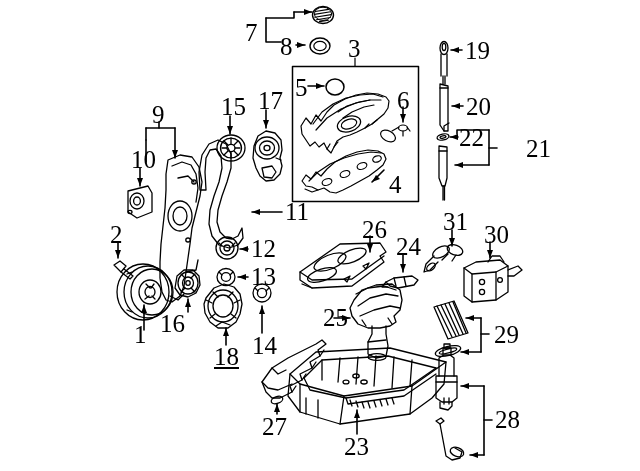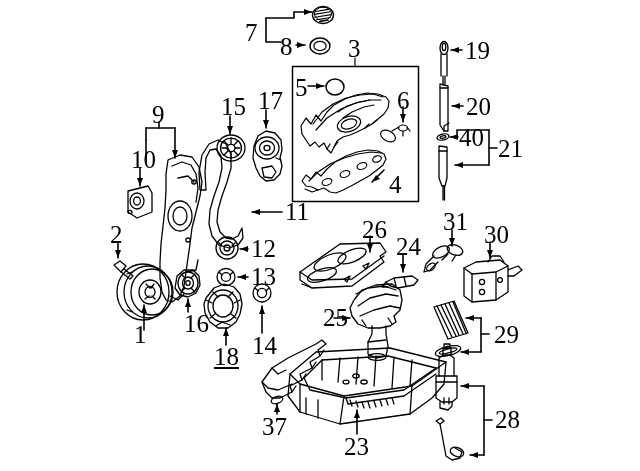--- a/index.html
+++ b/index.html
@@ -478,30 +478,30 @@
   <div class="lbl" style="left:397px;top:88px;">6</div>
   <div class="lbl" style="left:245px;top:20px;">7</div>
   <div class="lbl" style="left:280px;top:34px;">8</div>
   <div class="lbl" style="left:152px;top:102px;">9</div>
   <div class="lbl" style="left:131px;top:147px;">10</div>
   <div class="lbl" style="left:285px;top:199px;">11</div>
   <div class="lbl" style="left:251px;top:236px;">12</div>
   <div class="lbl" style="left:251px;top:264px;">13</div>
   <div class="lbl" style="left:252px;top:333px;">14</div>
   <div class="lbl" style="left:221px;top:94px;">15</div>
-  <div class="lbl" style="left:184px;top:311px;">16</div>
+  <div class="lbl" style="left:160px;top:311px;">16</div>
   <div class="lbl" style="left:258px;top:88px;">17</div>
   <div class="lbl" style="left:214px;top:344px;text-decoration:underline;">18</div>
   <div class="lbl" style="left:465px;top:38px;">19</div>
   <div class="lbl" style="left:466px;top:94px;">20</div>
-  <div class="lbl" style="left:498px;top:136px;">21</div>
-  <div class="lbl" style="left:459px;top:125px;">40</div>
+  <div class="lbl" style="left:526px;top:136px;">21</div>
+  <div class="lbl" style="left:459px;top:125px;">22</div>
   <div class="lbl" style="left:344px;top:434px;">23</div>
   <div class="lbl" style="left:396px;top:234px;">24</div>
   <div class="lbl" style="left:306px;top:305px;margin-left:17px;">25</div>
   <div class="lbl" style="left:362px;top:217px;">26</div>
-  <div class="lbl" style="left:262px;top:414px;">37</div>
+  <div class="lbl" style="left:262px;top:414px;">27</div>
   <div class="lbl" style="left:495px;top:407px;">28</div>
   <div class="lbl" style="left:494px;top:322px;">29</div>
   <div class="lbl" style="left:484px;top:222px;">30</div>
   <div class="lbl" style="left:443px;top:209px;">31</div>
 
 </div>
 
 </body></html>

